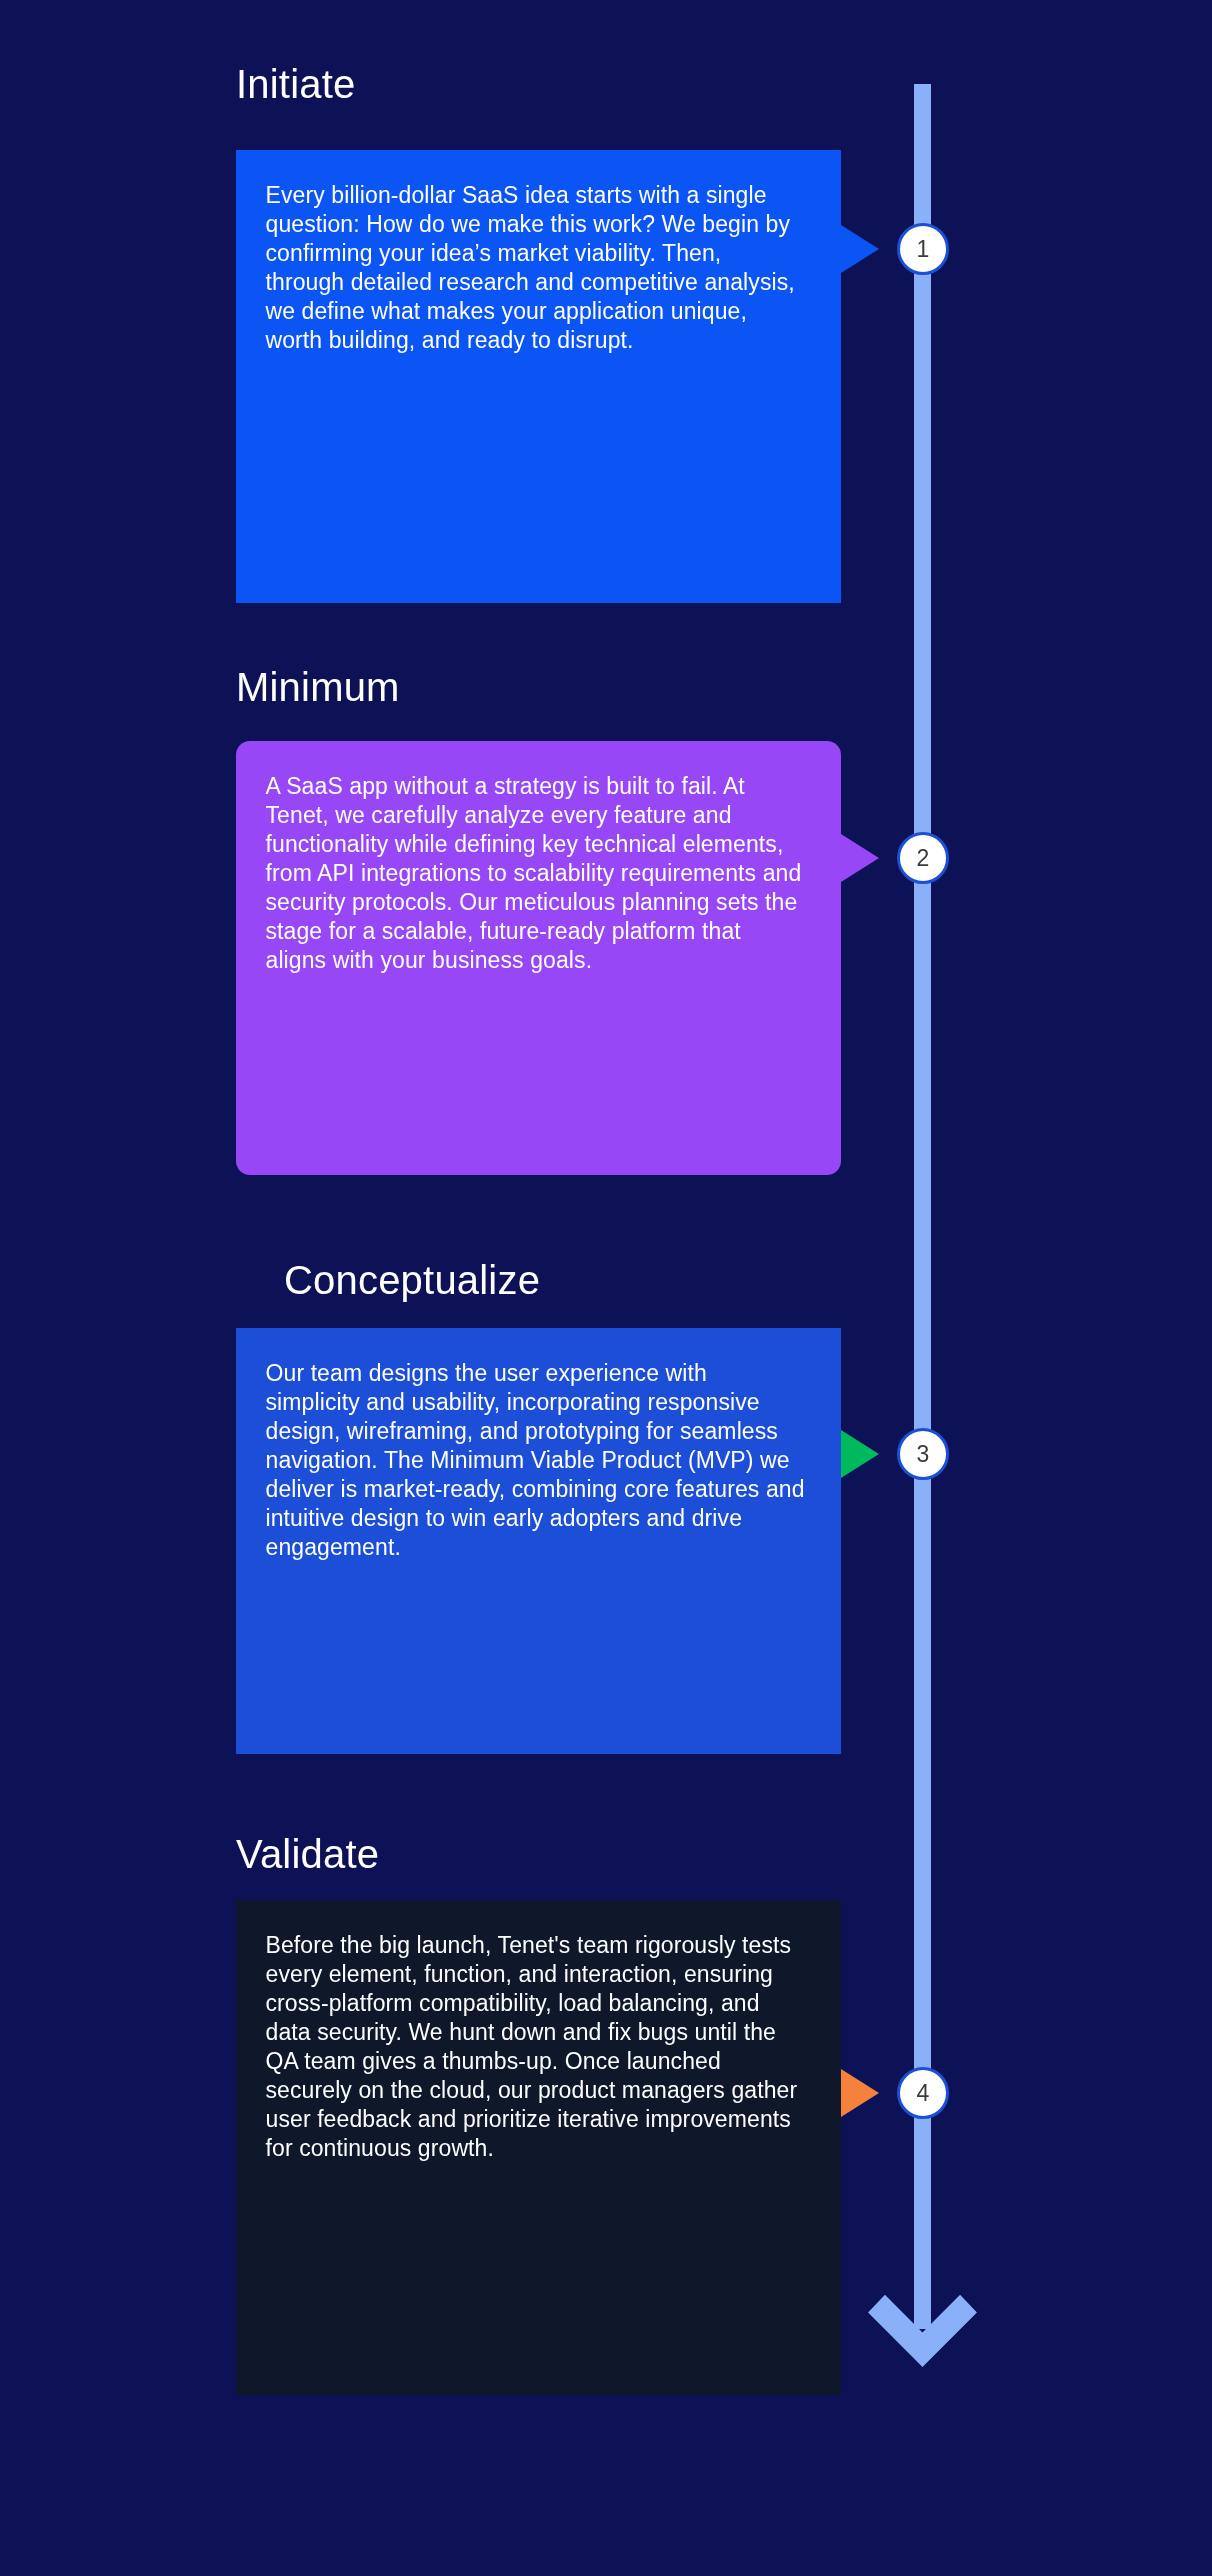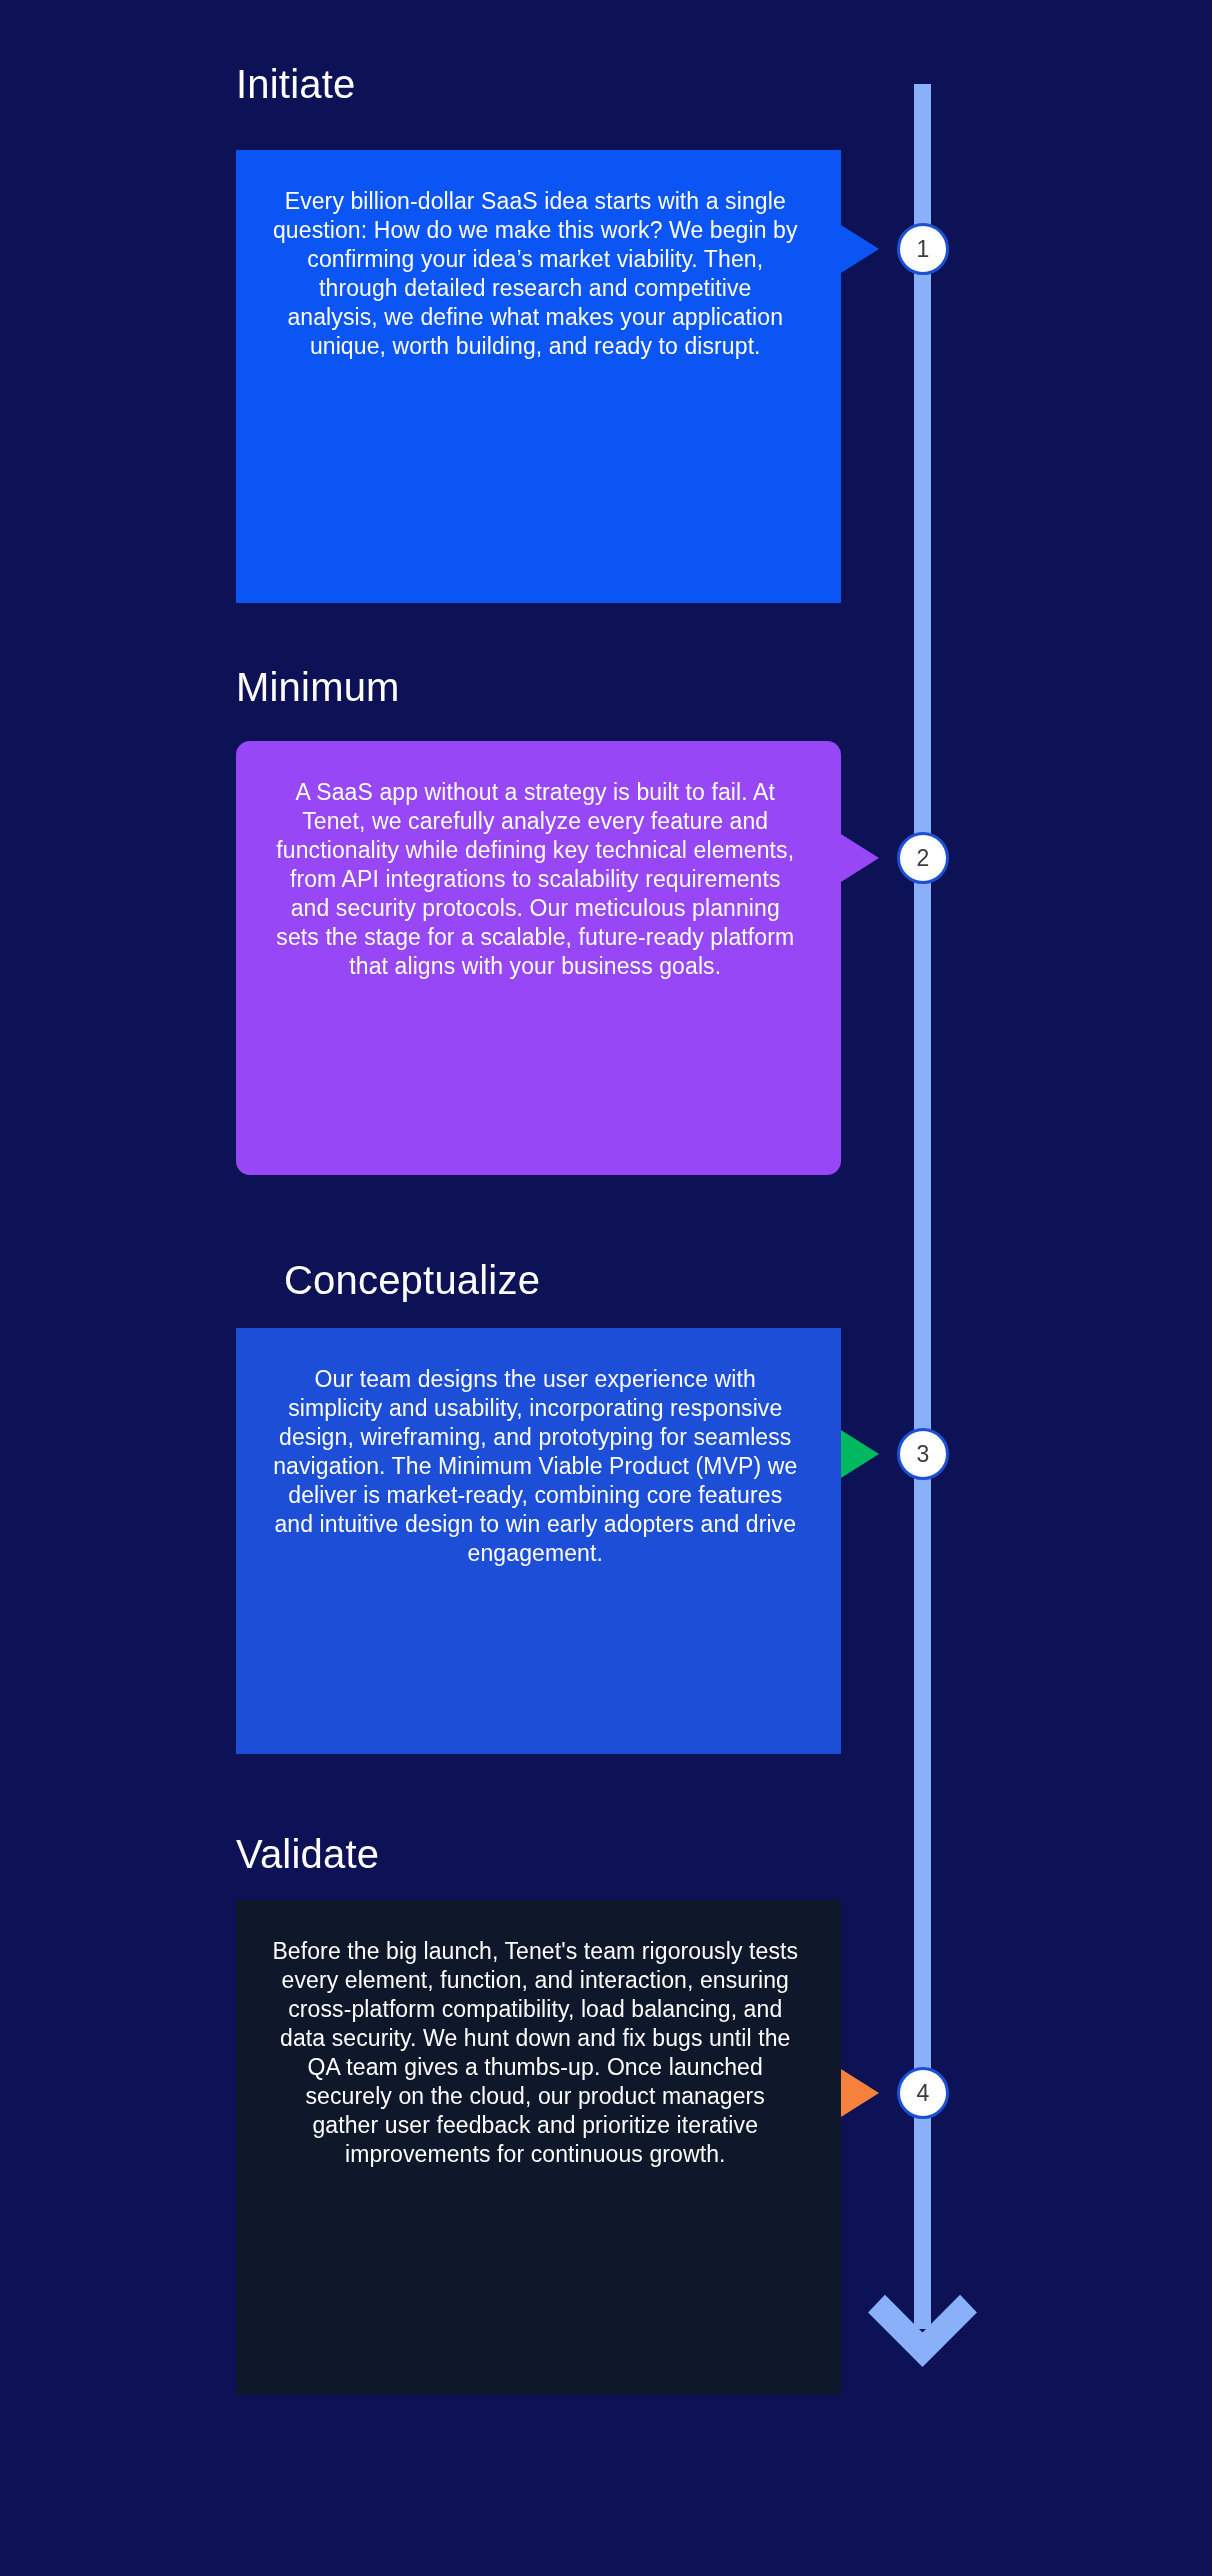--- a/index.html
+++ b/index.html
@@ -13,21 +13,20 @@
     background: #0d1156;
     font-family: "Liberation Sans", "DejaVu Sans", sans-serif;
     overflow: hidden;
     position: relative;
   }
 
   #timeline-root {
     position: relative;
     width: 1213px;
     height: 2576px;
-    text-align: center;
   }
 
   
   .rail {
     position: absolute;
     left: 914px;
     top: 84px;
     width: 17px;
     height: 2245px;
     background: #8ab0fa;
@@ -62,21 +61,21 @@
 
   .step-box {
     position: absolute;
     left: 236px;
     width: 605px;
     box-sizing: border-box;
     padding: 23px 28px 21.5px 21.5px;
   }
 
   .step-text {
-    margin: 14px;
+    margin: 8px;
     font-size: 23px;
     line-height: 29px;
     color: #ffffff;
     font-weight: 400;
     letter-spacing: 0.1px;
   }
 
   
   .box-pointer {
     position: absolute;

